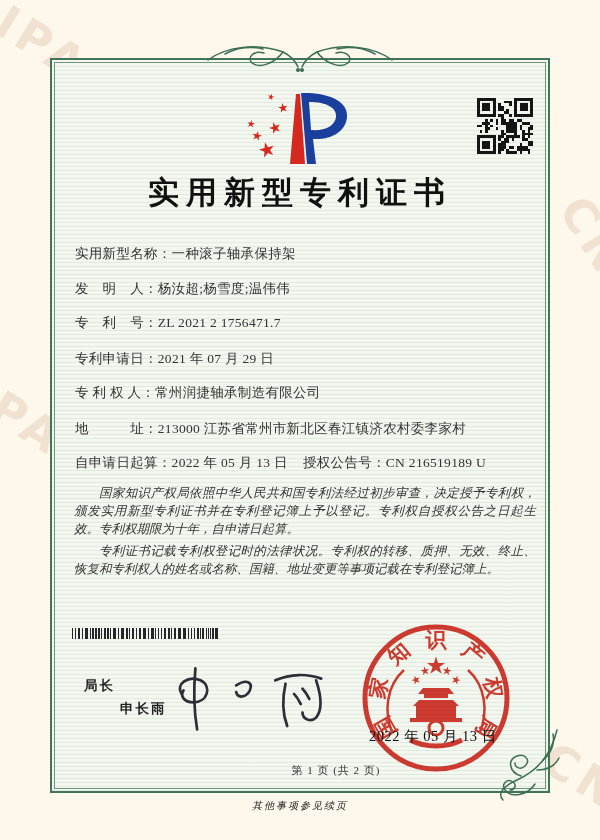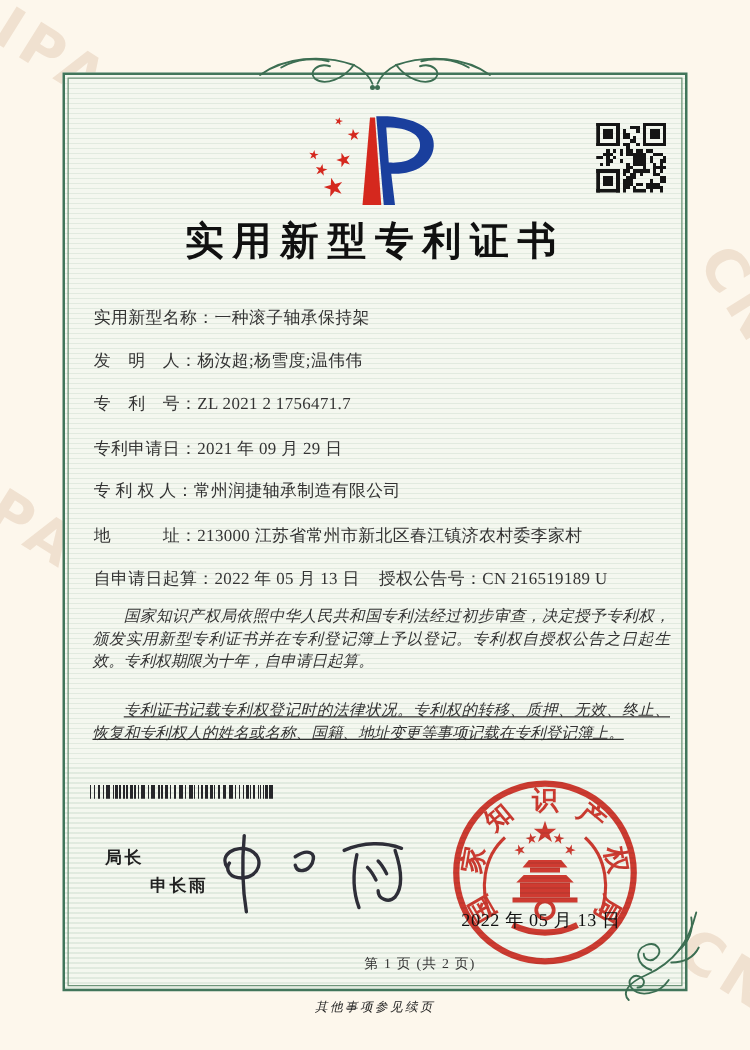--- a/index.html
+++ b/index.html
@@ -21,21 +21,21 @@
   .orn{position:absolute;z-index:4;}
   .ci{position:absolute;z-index:5;}
   .certno{left:75px;top:94px;font-size:13.5px;letter-spacing:1px;color:#333;}
   .title{left:0;top:172px;width:100%;text-align:center;font-size:31px;font-weight:bold;
          letter-spacing:7px;color:#101010;}
   .row{left:75px;font-size:13.5px;letter-spacing:.3px;color:#333;white-space:nowrap;}
   .grant2{position:absolute;left:228px;top:0;white-space:nowrap;}
   .paras{left:74px;top:484px;width:462px;font-size:12.5px;line-height:18px;text-align:justify;
          font-style:italic;color:#333;}
   .paras p{margin:0;text-indent:2em;}
-  .paras p+p{margin-top:21px;text-decoration:underline;}
+  .paras p+p{margin-top:4px;}
   .director{left:84px;font-size:13.5px;font-weight:600;color:#222;letter-spacing:2px;}
   .sealwrap{left:358px;top:620px;width:156px;height:156px;z-index:5;opacity:.9;mix-blend-mode:multiply;}
   .sealdate{left:369px;top:727px;font-size:14.5px;color:#101010;letter-spacing:.5px;z-index:6;}
   .pagefoot{left:0;top:763px;width:100%;text-align:center;font-size:11px;color:#333;letter-spacing:1px;padding-left:36px;}
   .contnote{left:0;top:799px;width:100%;text-align:center;font-size:10px;color:#222;
             letter-spacing:2px;font-style:italic;}
   svg{display:block;}
 </style>
 </head>
 <body>
@@ -238,21 +238,21 @@
   </div>
 
   <div class="ci title">实用新型专利证书</div>
   <div class="ci row" style="top:280px;">
     <span>发　明　人：</span><span>杨汝超;杨雪度;温伟伟</span>
   </div>
   <div class="ci row" style="top:314px;">
     <span>专　利　号：</span><span>ZL 2021 2 1756471.7</span>
   </div>
   <div class="ci row" style="top:350px;">
-    <span>专利申请日：</span><span>2021 年 09 月 29 日</span>
+    <span>专利申请日：</span><span>2021 年 07 月 29 日</span>
   </div>
   <div class="ci row" style="top:384px;">
     <span>专 利 权 人：</span><span>常州润捷轴承制造有限公司</span>
   </div>
   <div class="ci row" style="top:420px;">
     <span>地　　　址：</span><span>213000 江苏省常州市新北区春江镇济农村委李家村</span>
   </div>
   <div class="ci row" style="top:454px;">
     <span>自申请日起算：</span><span>2022 年 05 月 13 日</span>
     <span class="grant2"><span>授权公告号：</span><span>CN 216519189 U</span></span>

